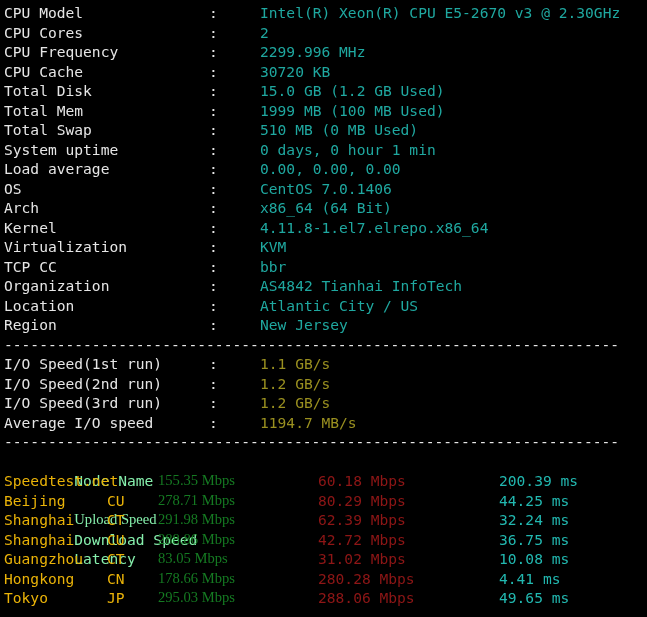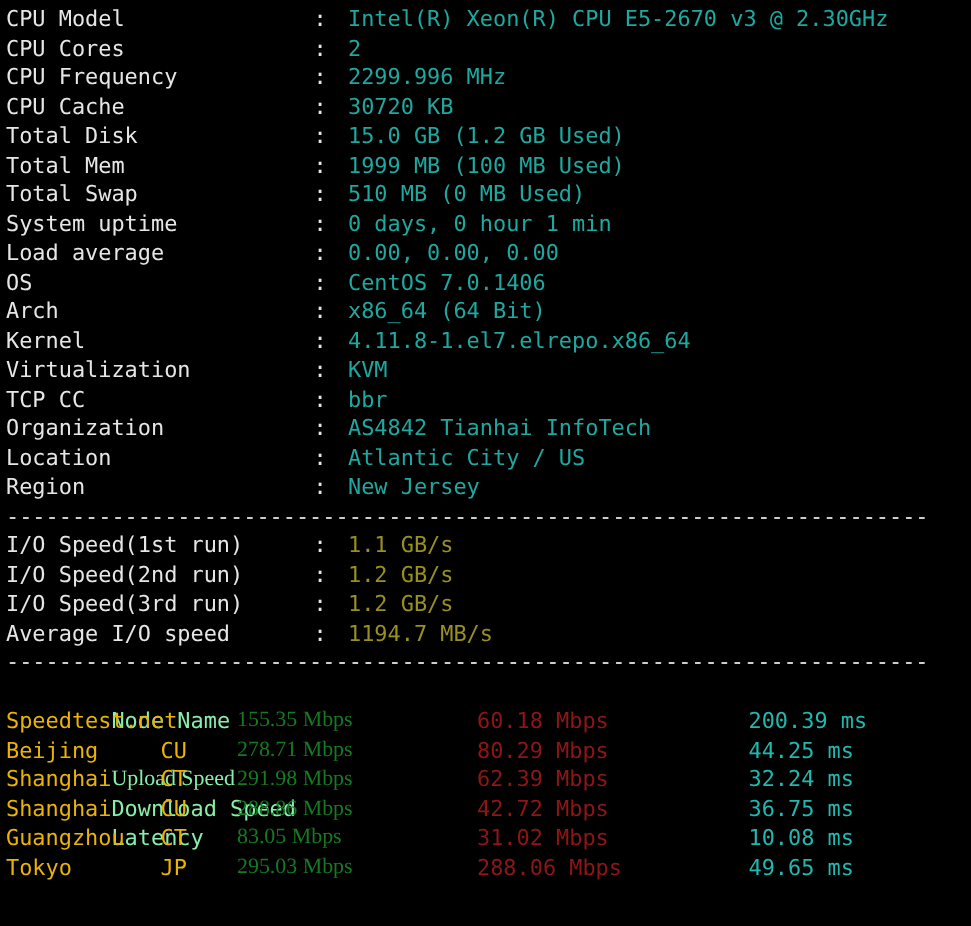--- a/index.html
+++ b/index.html
@@ -48,20 +48,21 @@
     display: inline-block;
     width: 23px;
     color: #e6e6e6;
     white-space: pre;
     vertical-align: top;
   }
   .info-value {
     display: inline-block;
     white-space: pre;
     vertical-align: top;
+    margin-left: 28px;
   }
   .val-cyan  { color: #1fa8a0; }
   .val-olive { color: #9a9020; }
 
   
   .separator {
     height: 19.5px;
     white-space: pre;
     overflow: hidden;
     color: #e6e6e6;
@@ -158,18 +159,19 @@
         <span class="c-up hdr">Upload Speed</span>
         <span class="c-down hdr">Download Speed</span>
         <span class="c-lat hdr">Latency</span>
       </div>
       <div id="speedtest-rows">
           <div class="tbl-row"><span class="c-node cell-node">Speedtest.net</span><span class="c-cc cell-node"></span><span class="c-up cell-up">155.35 Mbps</span><span class="c-down cell-down">60.18 Mbps</span><span class="c-lat cell-lat">200.39 ms</span></div>
           <div class="tbl-row"><span class="c-node cell-node">Beijing</span><span class="c-cc cell-node">CU</span><span class="c-up cell-up">278.71 Mbps</span><span class="c-down cell-down">80.29 Mbps</span><span class="c-lat cell-lat">44.25 ms</span></div>
           <div class="tbl-row"><span class="c-node cell-node">Shanghai</span><span class="c-cc cell-node">CT</span><span class="c-up cell-up">291.98 Mbps</span><span class="c-down cell-down">62.39 Mbps</span><span class="c-lat cell-lat">32.24 ms</span></div>
           <div class="tbl-row"><span class="c-node cell-node">Shanghai</span><span class="c-cc cell-node">CU</span><span class="c-up cell-up">288.86 Mbps</span><span class="c-down cell-down">42.72 Mbps</span><span class="c-lat cell-lat">36.75 ms</span></div>
           <div class="tbl-row"><span class="c-node cell-node">Guangzhou</span><span class="c-cc cell-node">CT</span><span class="c-up cell-up">83.05 Mbps</span><span class="c-down cell-down">31.02 Mbps</span><span class="c-lat cell-lat">10.08 ms</span></div>
+          <div class="tbl-row"><span class="c-node cell-node">Hongkong</span><span class="c-cc cell-node">CN</span><span class="c-up cell-up">178.66 Mbps</span><span class="c-down cell-down">280.28 Mbps</span><span class="c-lat cell-lat">4.41 ms</span></div>
           <div class="tbl-row"><span class="c-node cell-node">Tokyo</span><span class="c-cc cell-node">JP</span><span class="c-up cell-up">295.03 Mbps</span><span class="c-down cell-down">288.06 Mbps</span><span class="c-lat cell-lat">49.65 ms</span></div>
         </div>
     </div>
 
   </div>
 </div>
 
 </body></html>

